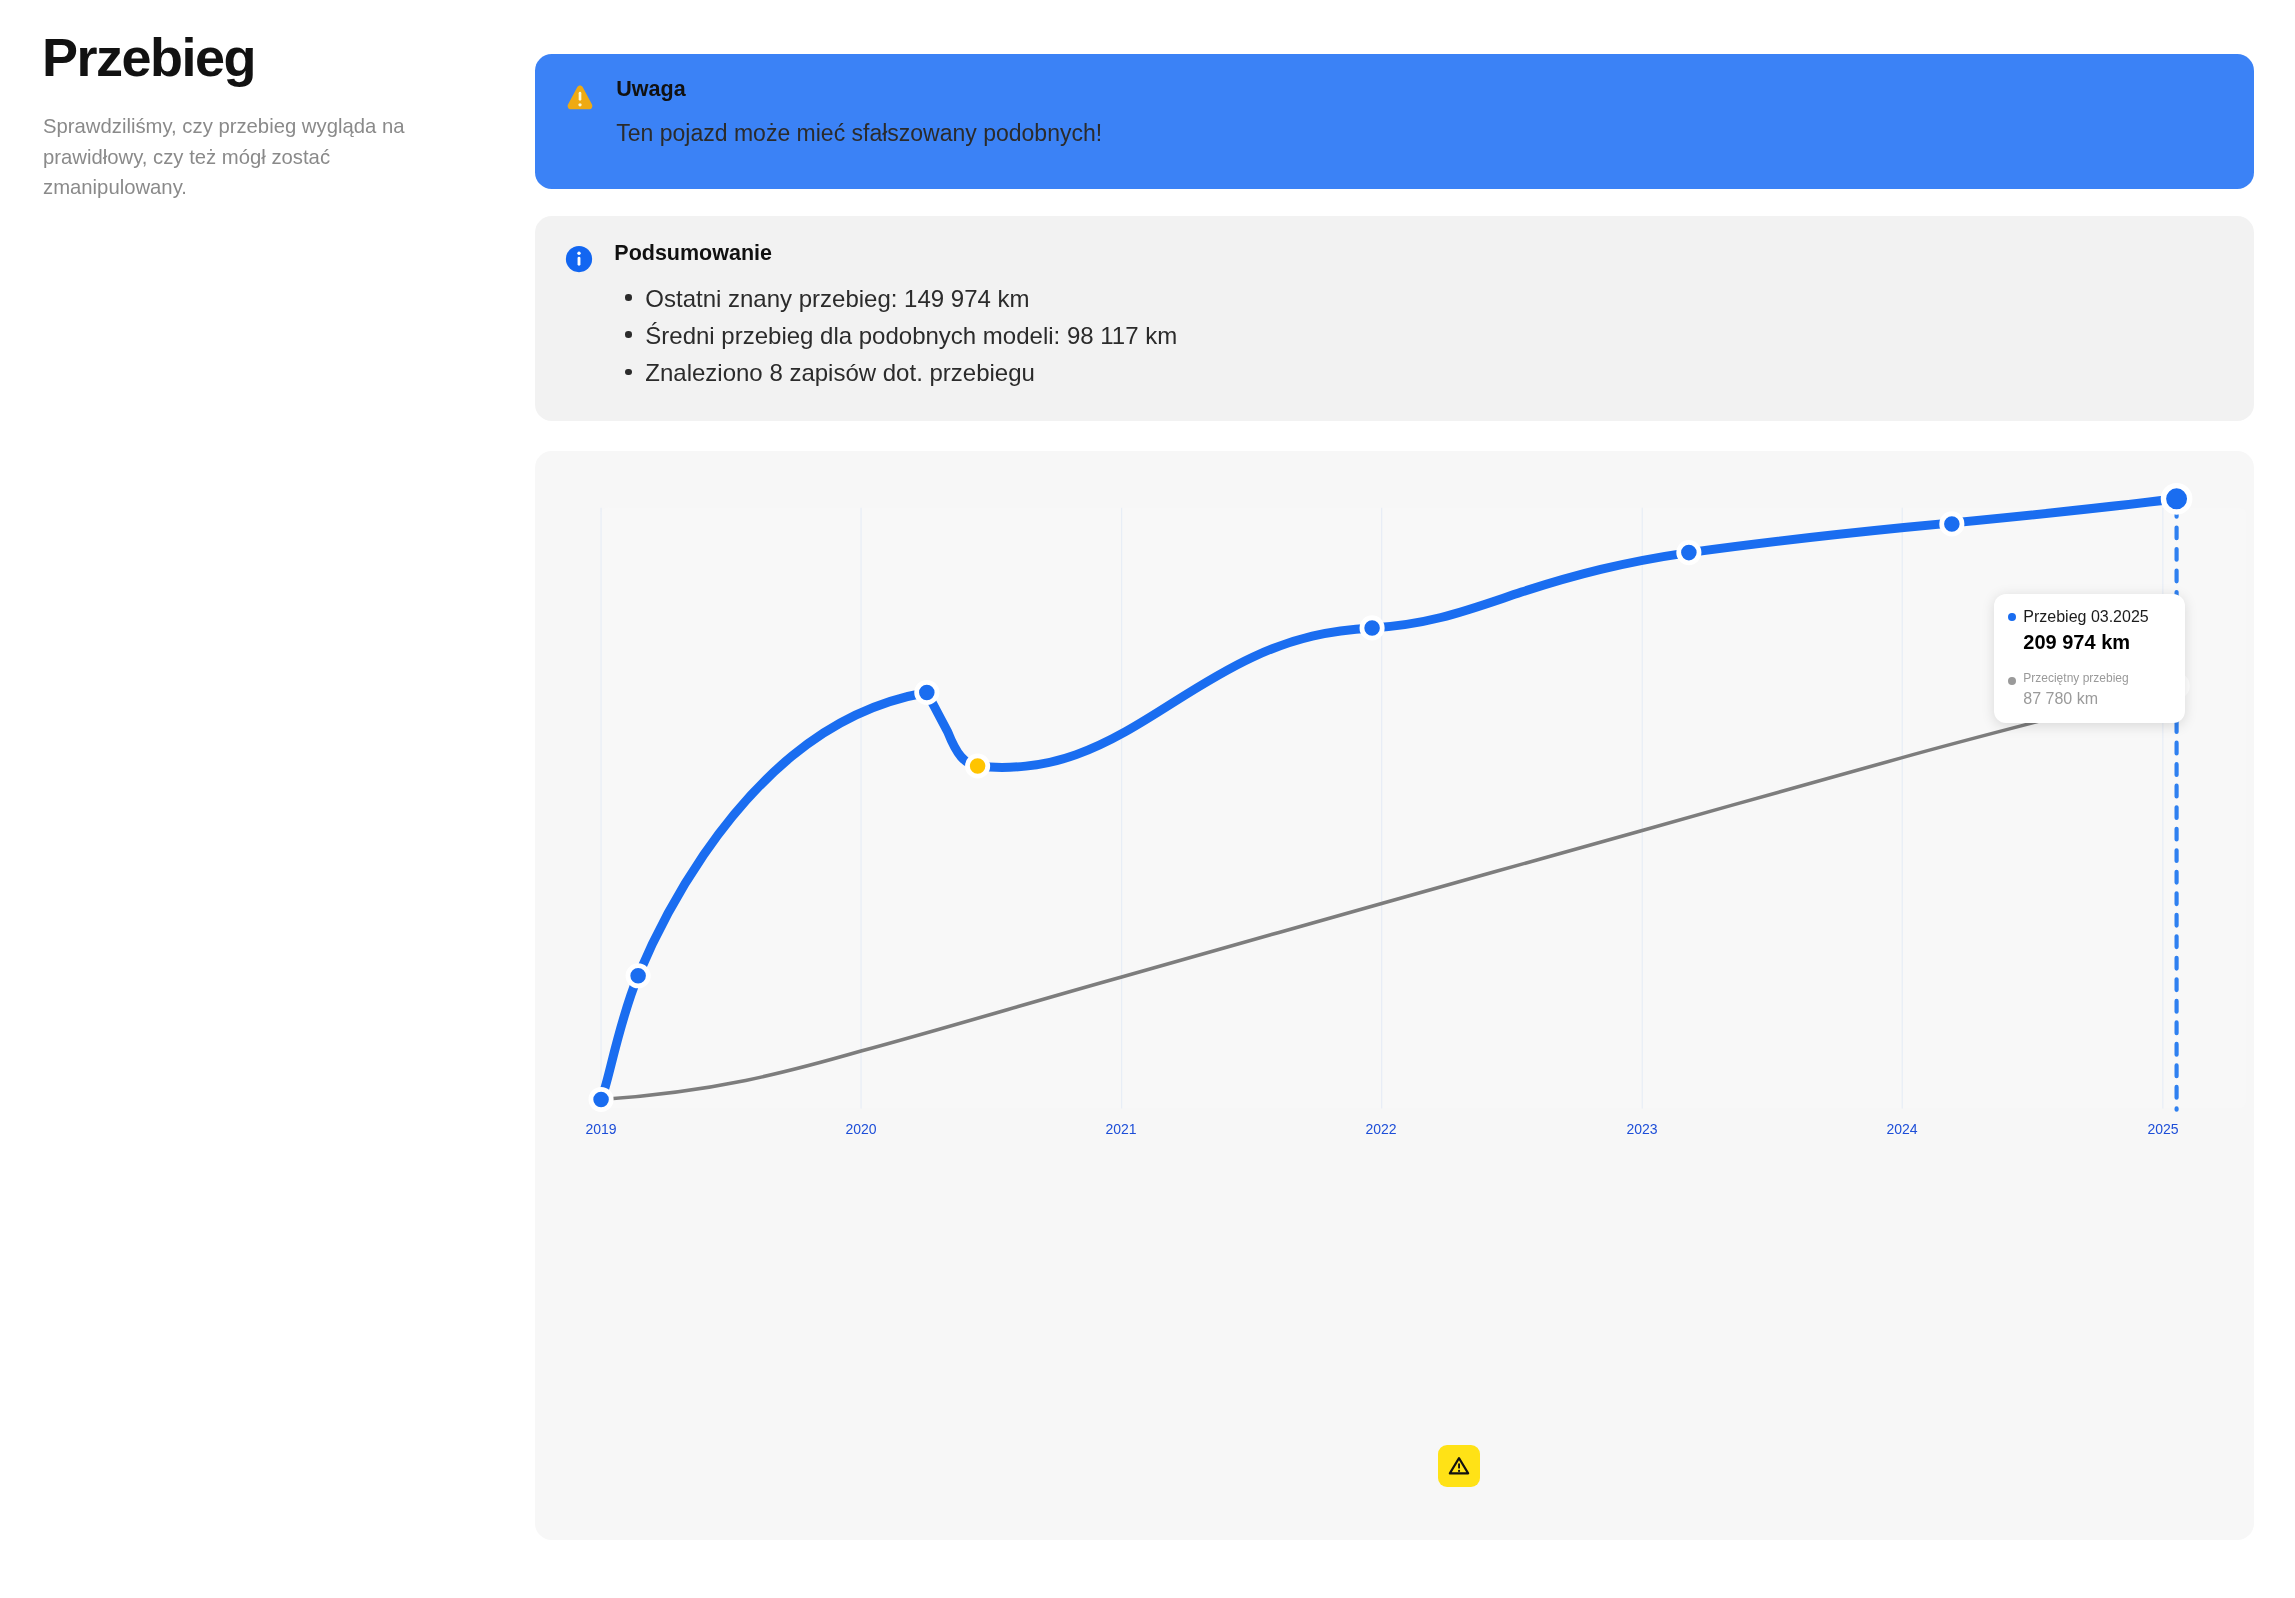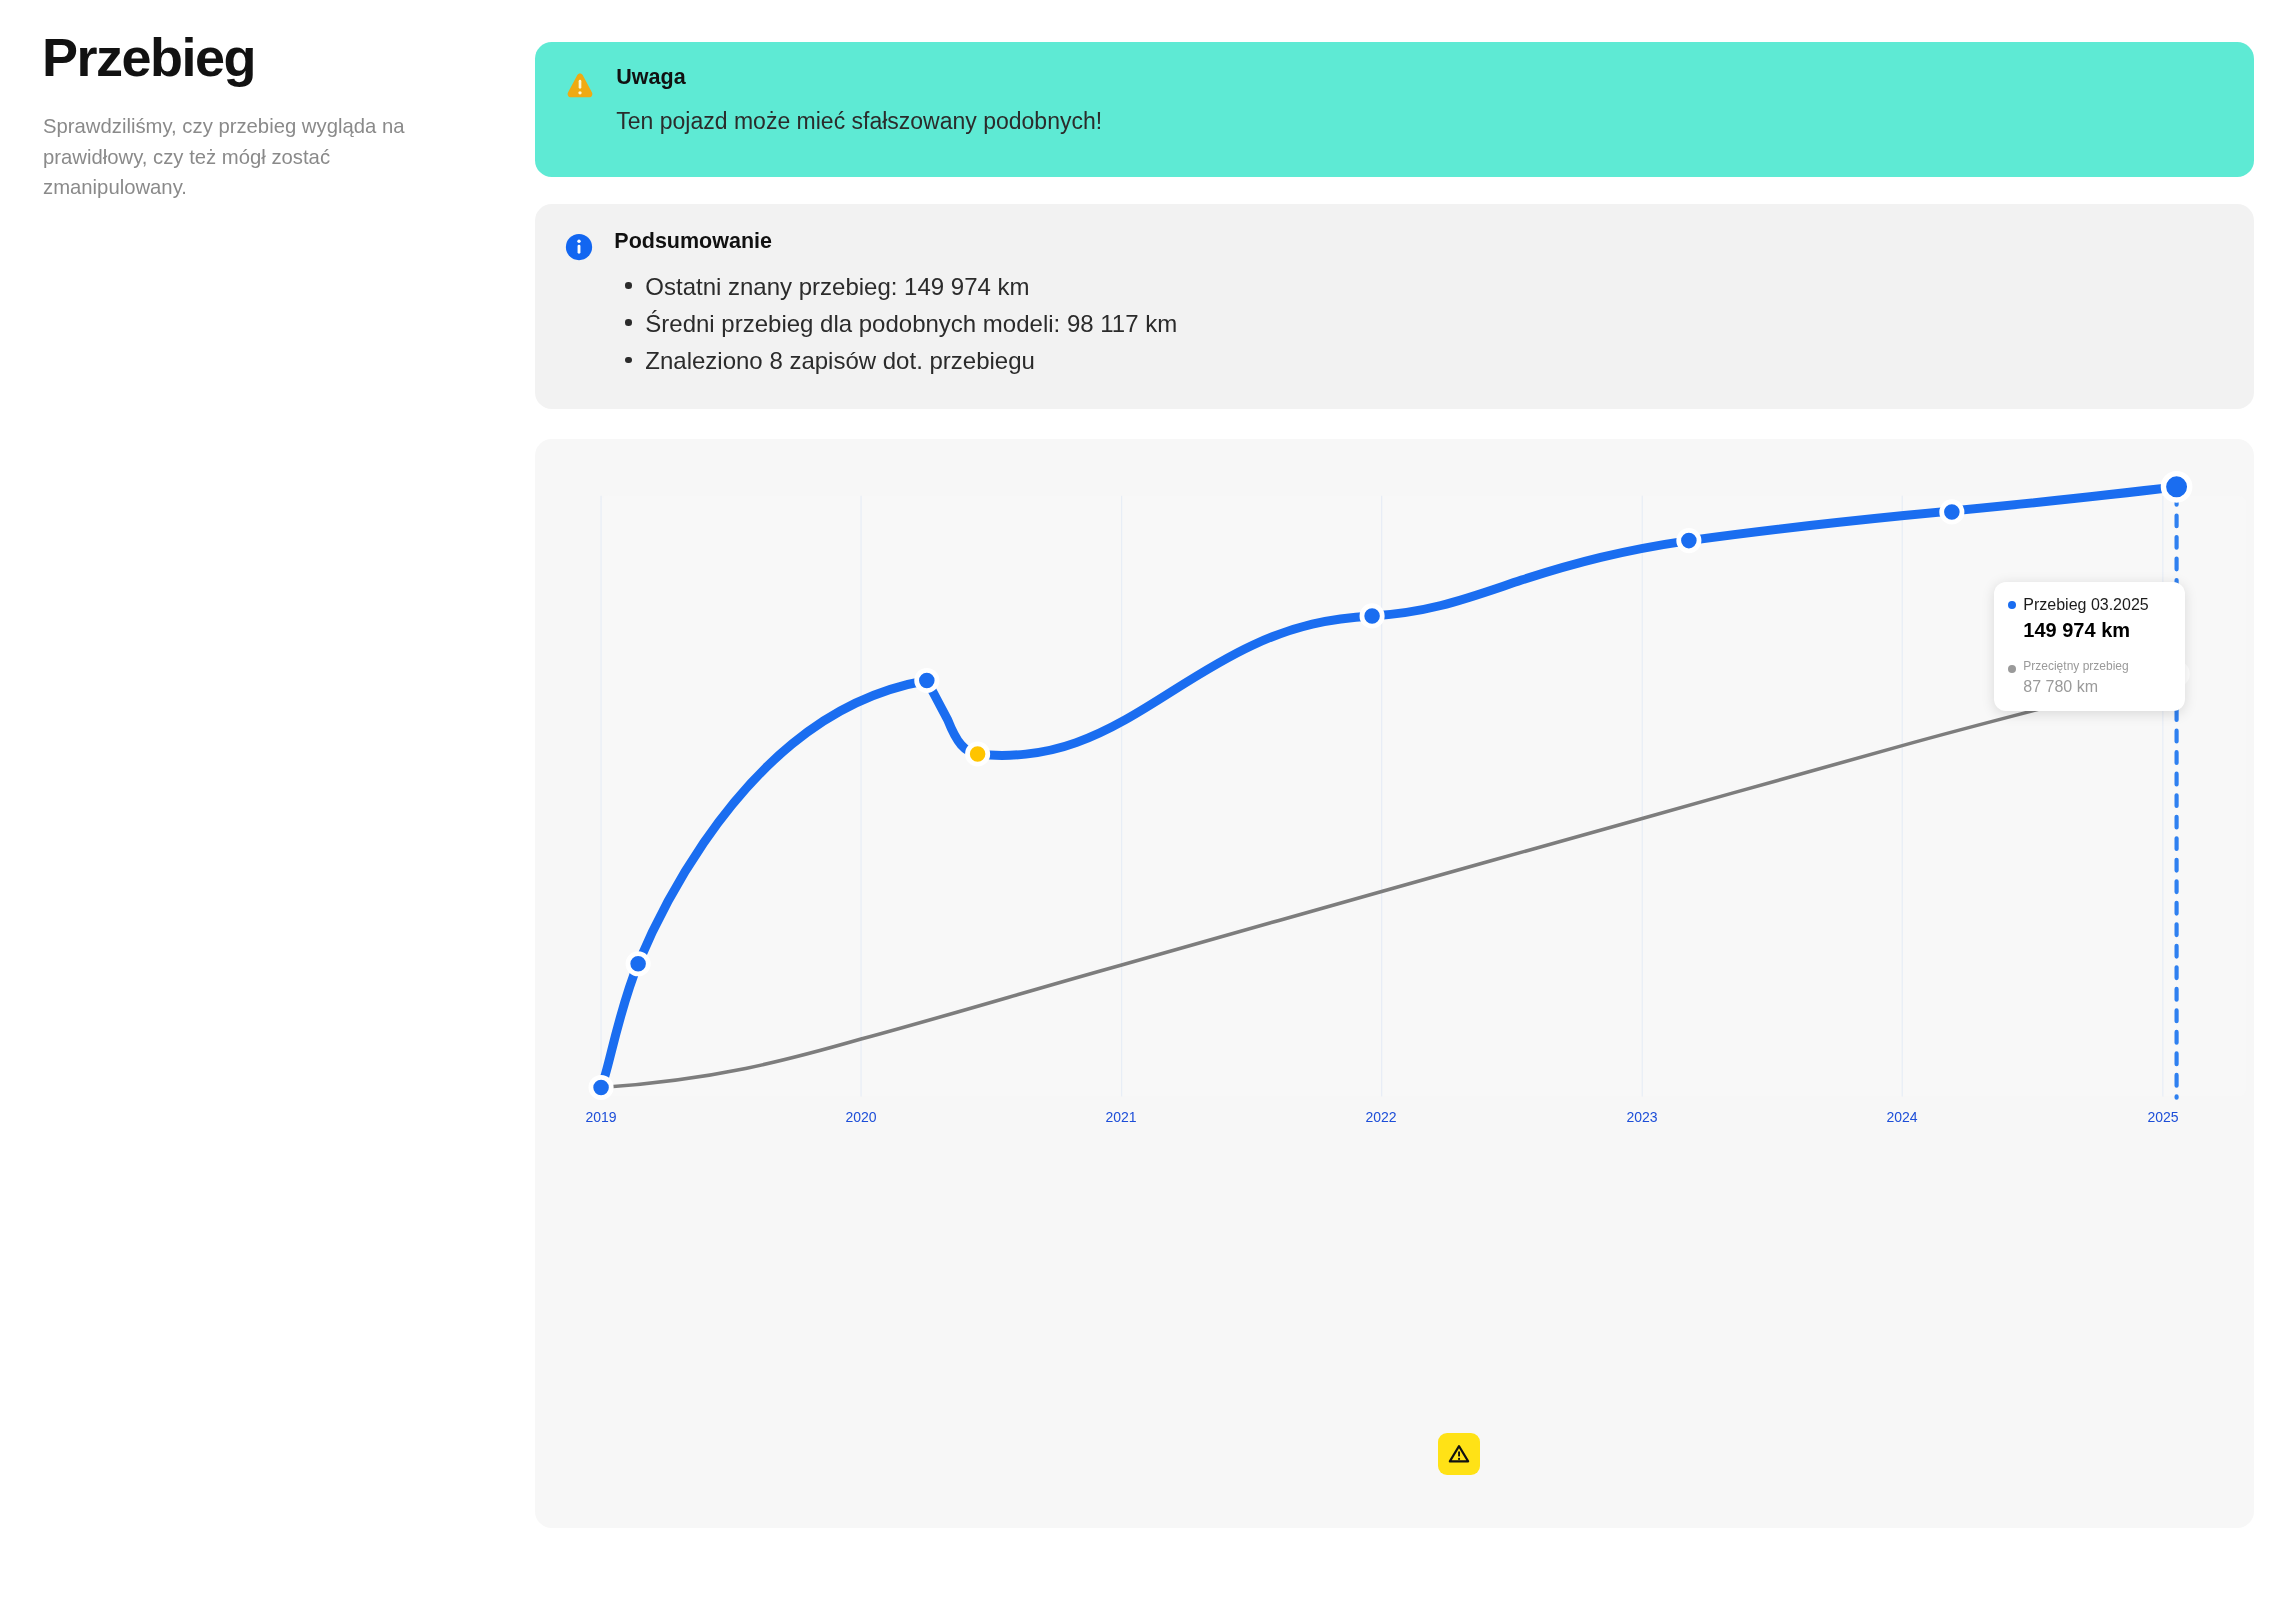--- a/index.html
+++ b/index.html
@@ -44,28 +44,29 @@
   
   .right-col {
     position: absolute;
     left: 535px;
     top: 42px;
     width: 1719px;
   }
 
   
   .alert-banner {
-    background: #5eead4;
+    background: #3b82f6;
     border-radius: 16.7px;
     padding: 24px 29px 27.5px 29px;
     display: flex;
     align-items: flex-start;
     gap: 20.3px;
     box-sizing: border-box;
     min-height: 135px;
+    margin-top: 12px;
   }
   .alert-icon {
     flex: 0 0 auto;
     margin-top: 3.6px;
   }
   .alert-body { flex: 1 1 auto; }
   .alert-title {
     font-size: 21.5px;
     font-weight: 700;
     color: #111111;
@@ -297,21 +298,21 @@
         </g>
 
         <circle cx="2746" cy="393" r="18" fill="#7d7d7d" stroke="#ffffff" stroke-width="8"></circle>
       </svg>
 
       <div class="chart-tooltip">
         <div class="tt-row">
           <span class="tt-dot blue"></span>
           <span class="tt-label-blue">Przebieg 03.2025</span>
         </div>
-        <div class="tt-value-blue">149 974 km</div>
+        <div class="tt-value-blue">209 974 km</div>
         <div class="tt-gray-block">
           <div class="tt-row">
             <span class="tt-dot gray"></span>
             <span class="tt-label-gray">Przeciętny przebieg</span>
           </div>
           <div class="tt-value-gray">87 780 km</div>
         </div>
       </div>
 
       <div class="x-labels">

